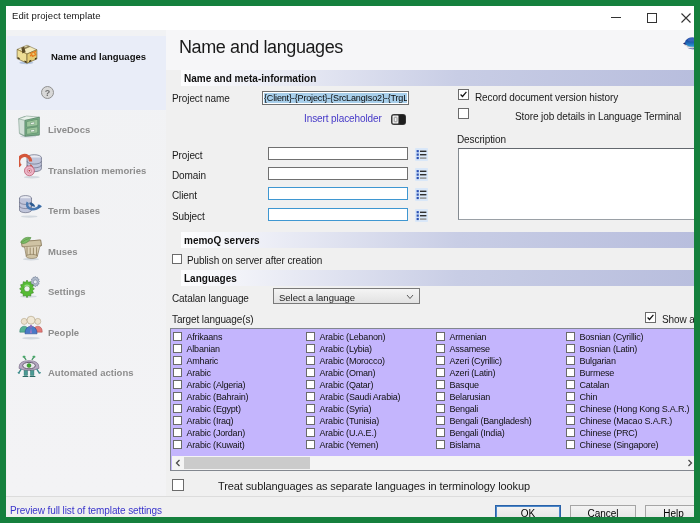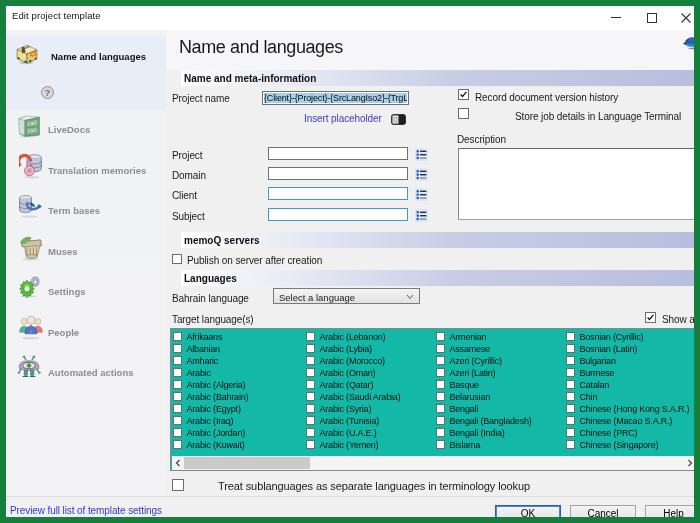--- a/index.html
+++ b/index.html
@@ -19,21 +19,21 @@
   
   .bar{position:absolute;left:175px;width:616px;height:16px;
        background:linear-gradient(to right,#fdfdfe,#c8cde5 45%,#b1b7da);}
   .bartext{position:absolute;left:3px;top:2.5px;font-size:10px;font-weight:bold;color:#101010;white-space:nowrap;}
   .lbl{position:absolute;font-size:10px;color:#1a1a1a;white-space:nowrap;letter-spacing:-0.1px;text-align:center;}
   .inp{position:absolute;background:#fff;border:1px solid #707070;box-sizing:border-box;}
   .inpblue{border:1px solid #3f97d1;}
   .cb{position:absolute;width:8px;height:8px;background:#fff;border:1px solid #6b6b6b;}
   .listicon{position:absolute;width:13px;height:13px;}
   
-  #langlist{position:absolute;left:164px;top:322px;width:527px;height:143px;background:#14b8a6;
+  #langlist{position:absolute;left:164px;top:322px;width:527px;height:143px;background:#c4b5fd;
             border:1px solid #82878f;box-sizing:border-box;overflow:hidden;}
   .lcol{position:absolute;top:3px;}
   .lrow{height:12.05px;font-size:9px;color:#111;white-space:nowrap;letter-spacing:-0.2px;}
   .lcb{display:inline-block;width:7px;height:7px;border:1px solid #6b6b6b;background:#fff;
        margin-right:4.5px;vertical-align:-1px;}
   
   #hscroll{position:absolute;left:1px;top:127px;width:524px;height:14px;background:#f4f4f4;}
   #hthumb{position:absolute;left:12px;top:1px;width:126px;height:12px;background:#cbcbcb;}
   .sarr{position:absolute;top:0;}
   
@@ -247,21 +247,21 @@
 
   <div class="bar" style="top:226px">
       <div class="bartext">memoQ servers</div>
     </div>
   <div class="cb" style="left:166px;top:248px;"></div>
   <div class="lbl" style="left:181px;top:249px;">Publish on server after creation</div>
 
   <div class="bar" style="top:264px">
       <div class="bartext">Languages</div>
     </div>
-  <div class="lbl" style="left:166px;top:287px;">Bahrain language</div>
+  <div class="lbl" style="left:166px;top:287px;">Catalan language</div>
   <div class="abs" id="combo" style="left:267px;top:282px;width:147px;height:16px;background:linear-gradient(#f4f4f4,#e2e2e2);border:1px solid #7a7a7a;box-sizing:border-box;">
     <div style="position:absolute;left:5px;top:3px;font-size:9.5px;color:#1a1a1a;">Select a language</div>
     <svg style="position:absolute;right:5px;top:5px;" width="8" height="6" viewBox="0 0 8 6">
         <path d="M1 1 L4 4.5 L7 1" fill="none" stroke="#5a5a5a" stroke-width="1"></path>
       </svg>
   </div>
   <div class="lbl" style="left:166px;top:308px;">Target language(s)</div>
   <div class="cb" style="left:639px;top:306px;width:9px;height:9px;" id="cb-showall">
       <svg width="9" height="9" viewBox="0 0 9 9" style="position:absolute;left:0px;top:0px">
         <path d="M1.6 4.5 L3.5 6.5 L7.4 1.8" fill="none" stroke="#111" stroke-width="1.2"></path>

